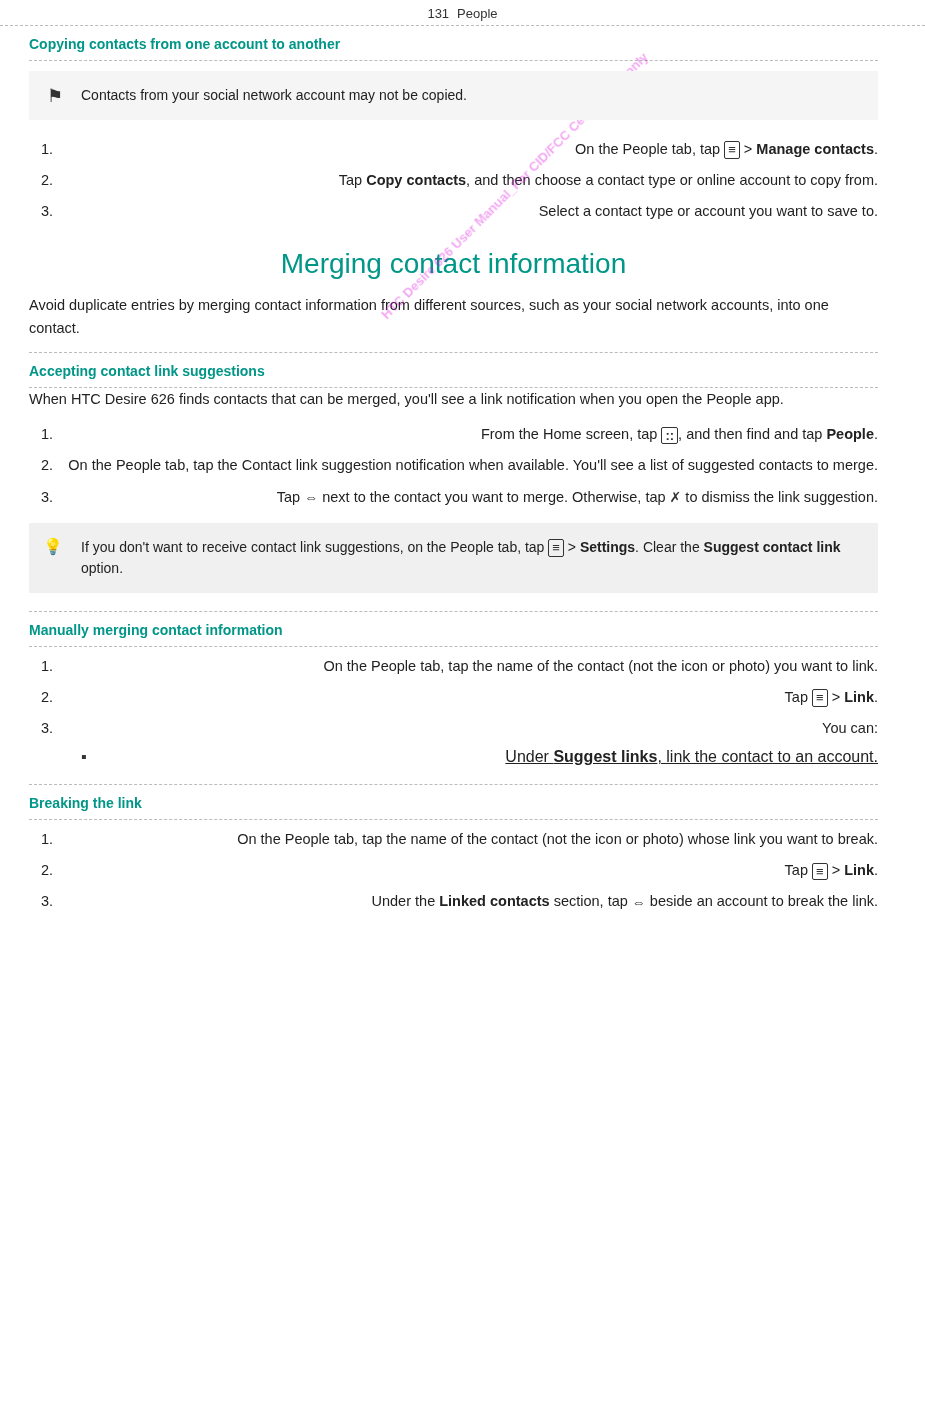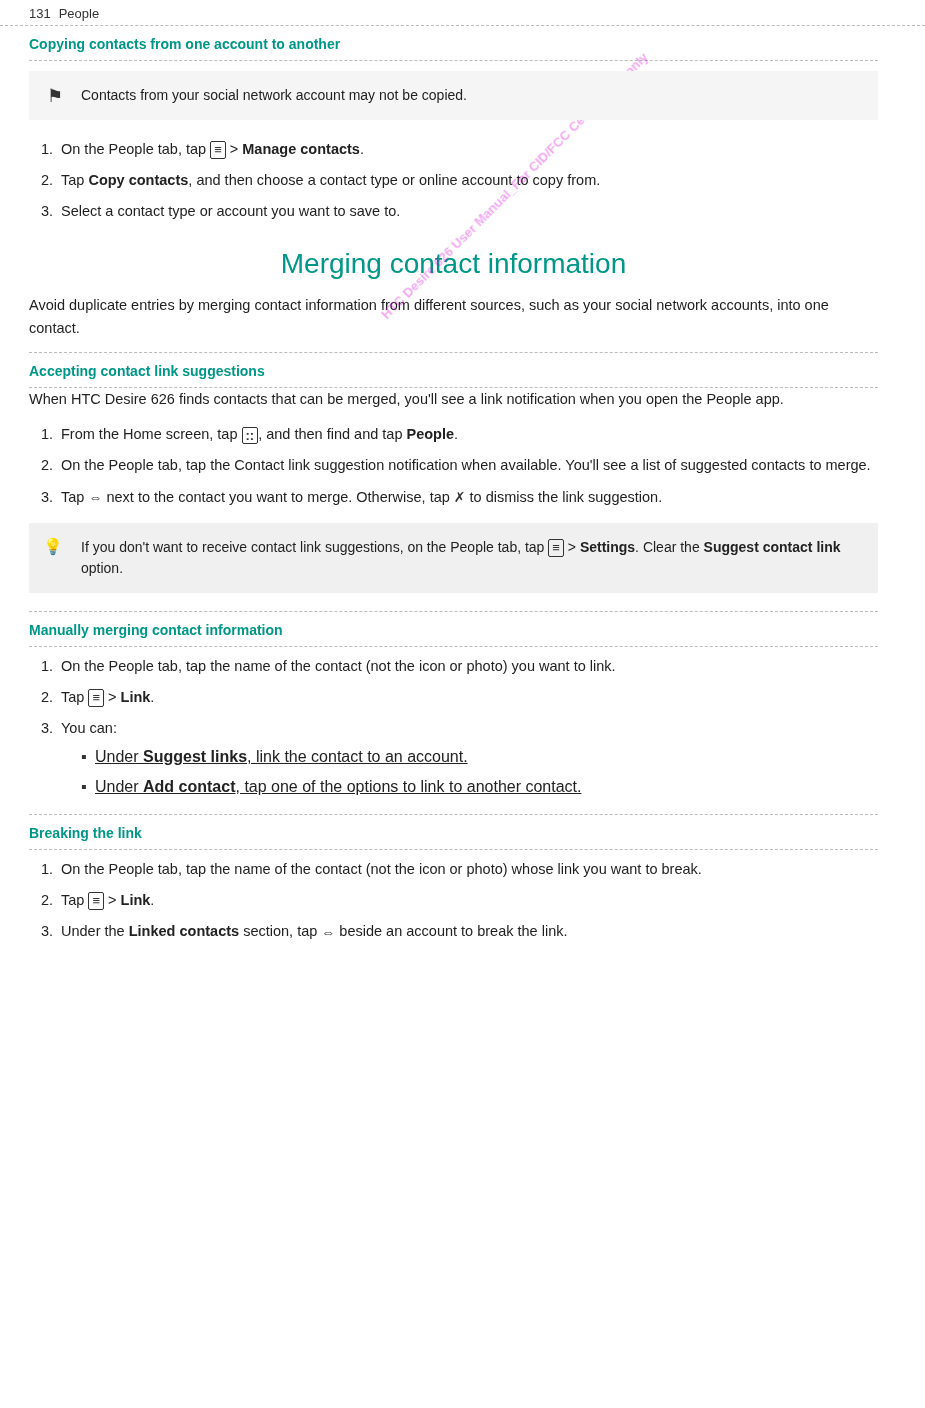--- a/index.html
+++ b/index.html
@@ -12,20 +12,21 @@
       min-height: 1408px;
       padding: 0;
     }
     .page-header {
       padding: 6px 29px 4px 29px;
       font-size: 13px;
       color: #555;
       display: flex;
       align-items: center;
       gap: 8px;
+      justify-content: center;
     }
     .page-header .page-num {
       font-size: 13px;
       color: #333;
     }
     .page-header .app-name {
       font-size: 13px;
       color: #333;
     }
     .content {
@@ -83,20 +84,21 @@
     }
     .body-text {
       font-size: 14.5px;
       line-height: 1.6;
       margin-bottom: 12px;
       color: #222;
     }
     ol {
       padding-left: 28px;
       margin: 8px 0 14px 0;
+      text-align: right;
     }
     ol li {
       font-size: 14.5px;
       line-height: 1.6;
       margin-bottom: 8px;
       padding-left: 4px;
     }
     ol li ul {
       list-style: none;
       padding-left: 20px;
@@ -234,21 +236,20 @@
     <li>
       On the People tab, tap the name of the contact (not the icon or photo) you want to link.
     </li>
     <li>
       Tap <span class="inline-icon">≡</span> &gt; <span class="bold">Link</span>.
     </li>
     <li>
       You can:
       <ul>
         <li>Under <span class="bold">Suggest links</span>, link the contact to an account.</li>
-        <li>Under <span class="bold">Add contact</span>, tap one of the options to link to another contact.</li>
       </ul>
     </li>
   </ol>
 
   <hr class="section-divider">
 
   <h2 class="section-title">Breaking the link</h2>
 
   <hr class="section-divider">
 

